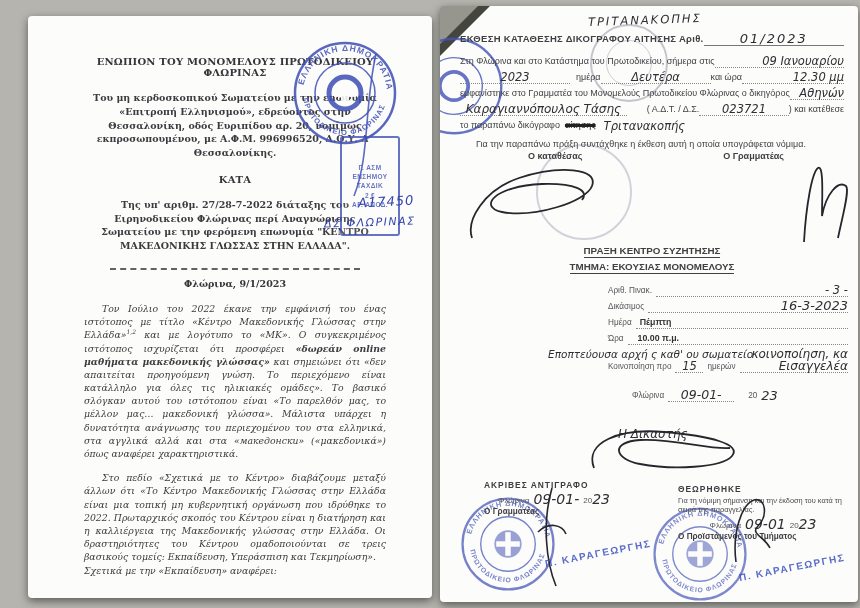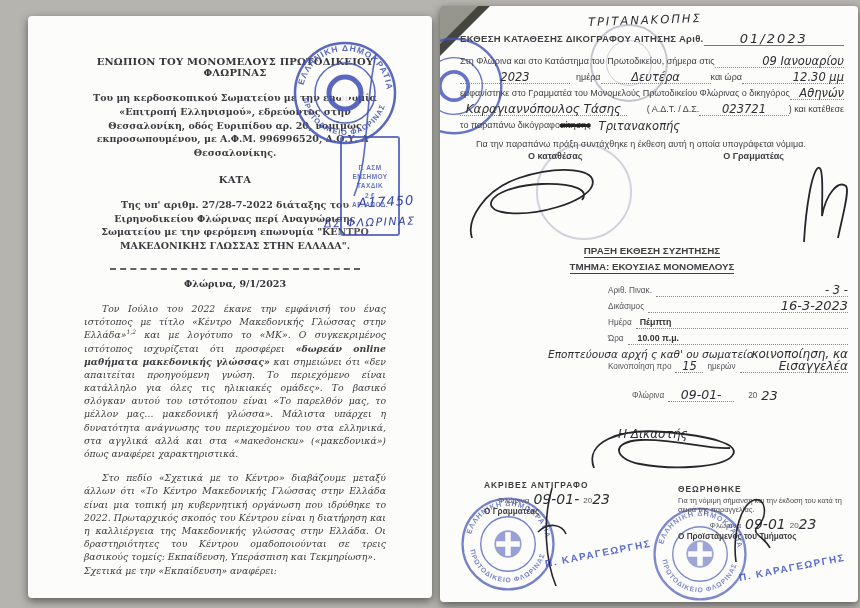--- a/index.html
+++ b/index.html
@@ -172,33 +172,33 @@
 
         <div class="rp-row">
           <span class="fillw hw" style="width:168px;font-size:12px;">Καραγιαννόπουλος Τάσης</span>
           <span class="lbl" style="margin-left:20px;">( Α.Δ.Τ. / Δ.Σ.</span>
           <span class="fillw hw" style="width:90px;">023721</span>
           <span class="lbl">) και κατέθεσε</span>
         </div>
 
         <div class="rp-row">
           <span class="lbl">το παραπάνω δικόγραφο</span>
-          <span class="struck" style="">αίτησης</span>
+          <span class="struck" style="margin-left:5px;">αίτησης</span>
           <span class="hw" style="margin-left:8px;">Τριτανακοπής</span>
         </div>
 
         <div class="rp-legal">Για την παραπάνω πράξη συντάχθηκε η έκθεση αυτή η οποία υπογράφεται νόμιμα.</div>
 
         <div class="rp-sigrow">
           <span>Ο καταθέσας</span>
           <span>Ο Γραμματέας</span>
         </div>
 
         <div class="rp-act">
-          <div><span class="u">ΠΡΑΞΗ ΕΚΘΕΣΗ ΣΥΖΗΤΗΣΗΣ</span></div>
+          <div><span class="u">ΠΡΑΞΗ ΚΕΝΤΡΟ ΣΥΖΗΤΗΣΗΣ</span></div>
           <div style="margin-top:3px;"><span class="u">ΤΜΗΜΑ: ΕΚΟΥΣΙΑΣ ΜΟΝΟΜΕΛΟΥΣ</span></div>
         </div>
 
         <div class="rp-fields">
           <div class="f-row">
             <span class="f-lbl">Αριθ. Πινακ.</span>
             <span class="fill dot hw">- 3 -</span>
           </div>
           <div class="f-row">
             <span class="f-lbl">Δικάσιμος</span>

